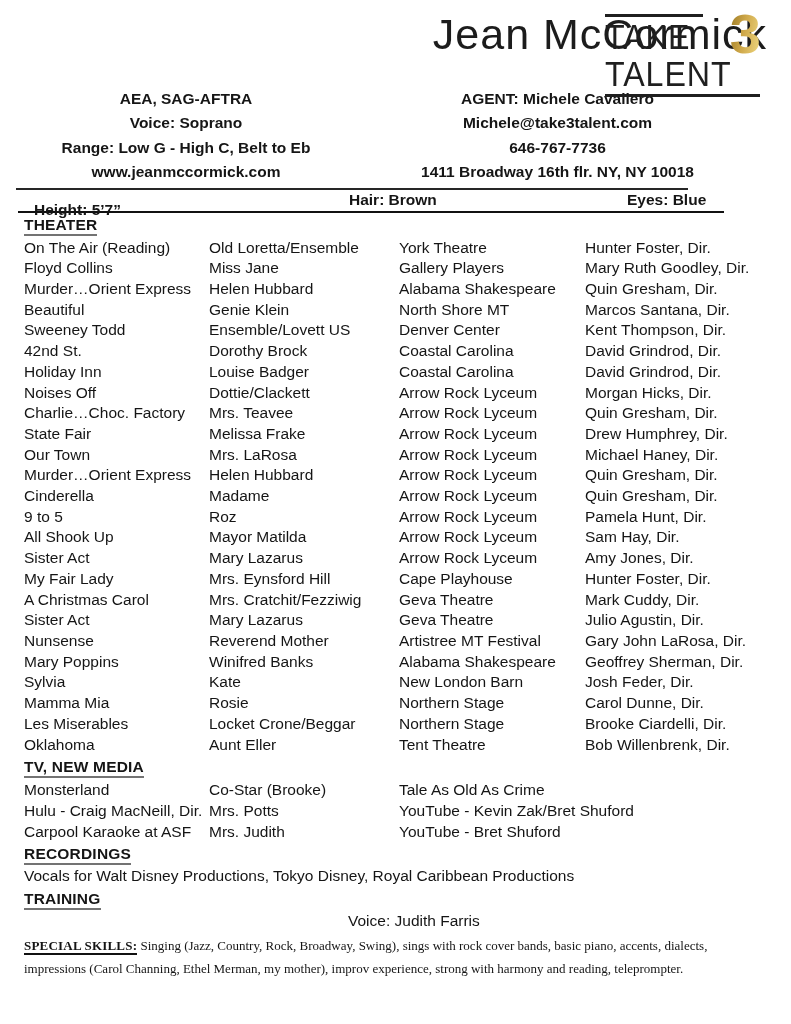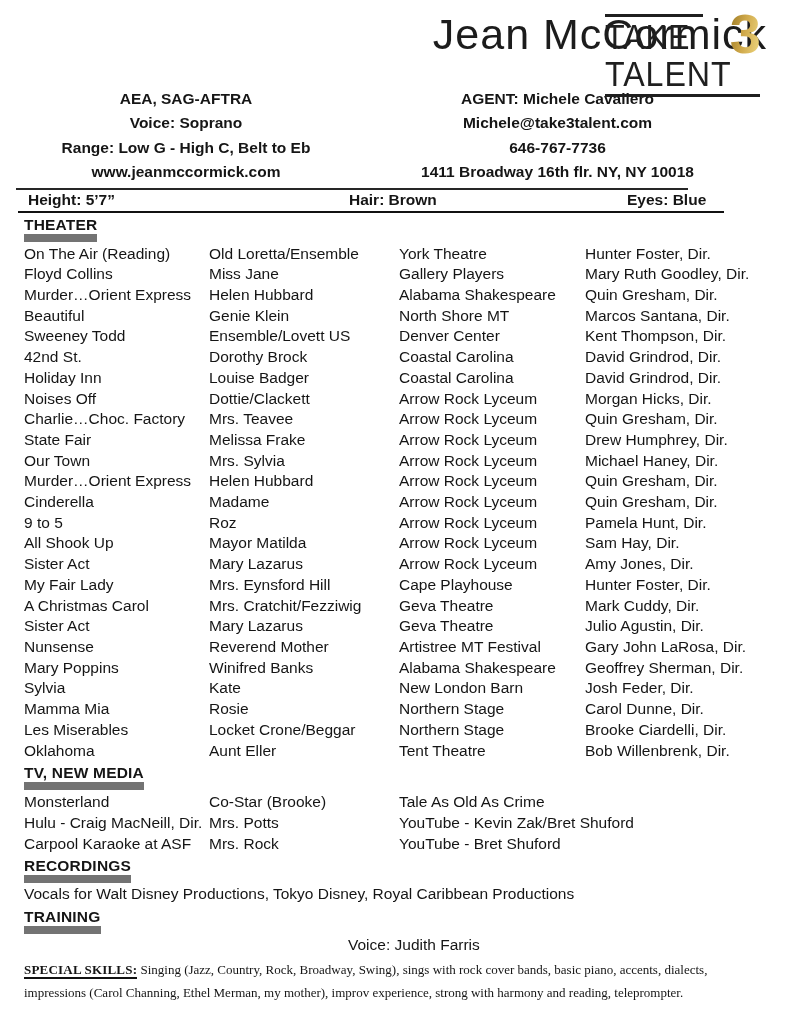--- a/index.html
+++ b/index.html
@@ -38,28 +38,28 @@
   .contact-col.left  { width:324px; }
   .contact-col.right { flex:1; }
 
   
   .divider { margin:3px 0 0 -8px; width:672px; border-top:2px solid #262626; }
   .vitals {
     position:relative; height:23px; width:706px; margin-left:-6px;
     border-bottom:2.5px solid #111; font-weight:bold; font-size:15.5px;
   }
   .vitals span { position:absolute; top:1px; white-space:nowrap; }
-  .vitals .v-height { left:10px; }
+  .vitals .v-height { left:16px;margin-top:10px; }
   .vitals .v-hair   { left:331px; }
   .vitals .v-eyes   { left:609px; }
 
   
   .sec-head {
     display:inline-block; font-weight:bold; font-size:15.5px; line-height:19px;
-    border-bottom:8px solid #737373; margin-top:2px; letter-spacing:0.2px;
+    border-bottom:2px solid #737373; margin-top:2px; letter-spacing:0.2px;
   }
   .grid { display:grid; font-size:15.5px; line-height:20.7px; margin-top:2px; }
   .grid.theater { grid-template-columns:185px 190px 186px 1fr; }
   .grid.tv      { grid-template-columns:185px 190px 1fr; }
   .cell { white-space:nowrap; }
 
   .plain-line { font-size:15.5px; line-height:20.7px; margin-top:1px; }
 
   .training-row { position:relative; font-size:15.5px; line-height:21px; height:21px; }
   .training-row .t-right { position:absolute; left:324px; top:0; }
@@ -145,21 +145,21 @@
       <div class="cell col-director">Morgan Hicks, Dir.</div>
       <div class="cell col-show">Charlie…Choc. Factory</div>
       <div class="cell col-role">Mrs. Teavee</div>
       <div class="cell col-theatre">Arrow Rock Lyceum</div>
       <div class="cell col-director">Quin Gresham, Dir.</div>
       <div class="cell col-show">State Fair</div>
       <div class="cell col-role">Melissa Frake</div>
       <div class="cell col-theatre">Arrow Rock Lyceum</div>
       <div class="cell col-director">Drew Humphrey, Dir.</div>
       <div class="cell col-show">Our Town</div>
-      <div class="cell col-role">Mrs. Sylvia</div>
+      <div class="cell col-role">Mrs. LaRosa</div>
       <div class="cell col-theatre">Arrow Rock Lyceum</div>
       <div class="cell col-director">Michael Haney, Dir.</div>
       <div class="cell col-show">Murder…Orient Express</div>
       <div class="cell col-role">Helen Hubbard</div>
       <div class="cell col-theatre">Arrow Rock Lyceum</div>
       <div class="cell col-director">Quin Gresham, Dir.</div>
       <div class="cell col-show">Cinderella</div>
       <div class="cell col-role">Madame</div>
       <div class="cell col-theatre">Arrow Rock Lyceum</div>
       <div class="cell col-director">Quin Gresham, Dir.</div>
@@ -217,21 +217,21 @@
     <span class="sec-head">TV, NEW MEDIA</span>
   </div>
   <div class="grid tv">
       <div class="cell col-show">Monsterland</div>
       <div class="cell col-role">Co-Star (Brooke)</div>
       <div class="cell col-show">Tale As Old As Crime</div>
       <div class="cell col-network">Hulu - Craig MacNeill, Dir.</div>
       <div class="cell col-role">Mrs. Potts</div>
       <div class="cell col-network">YouTube - Kevin Zak/Bret Shuford</div>
       <div class="cell col-show">Carpool Karaoke at ASF</div>
-      <div class="cell col-role">Mrs. Rock</div>
+      <div class="cell col-role">Mrs. Judith</div>
       <div class="cell col-network">YouTube - Bret Shuford</div>
     </div>
 
   <div>
     <span class="sec-head">RECORDINGS</span>
   </div>
   <div class="plain-line">Vocals for Walt Disney Productions, Tokyo Disney, Royal Caribbean Productions</div>
 
   <div>
     <span class="sec-head">TRAINING</span>

